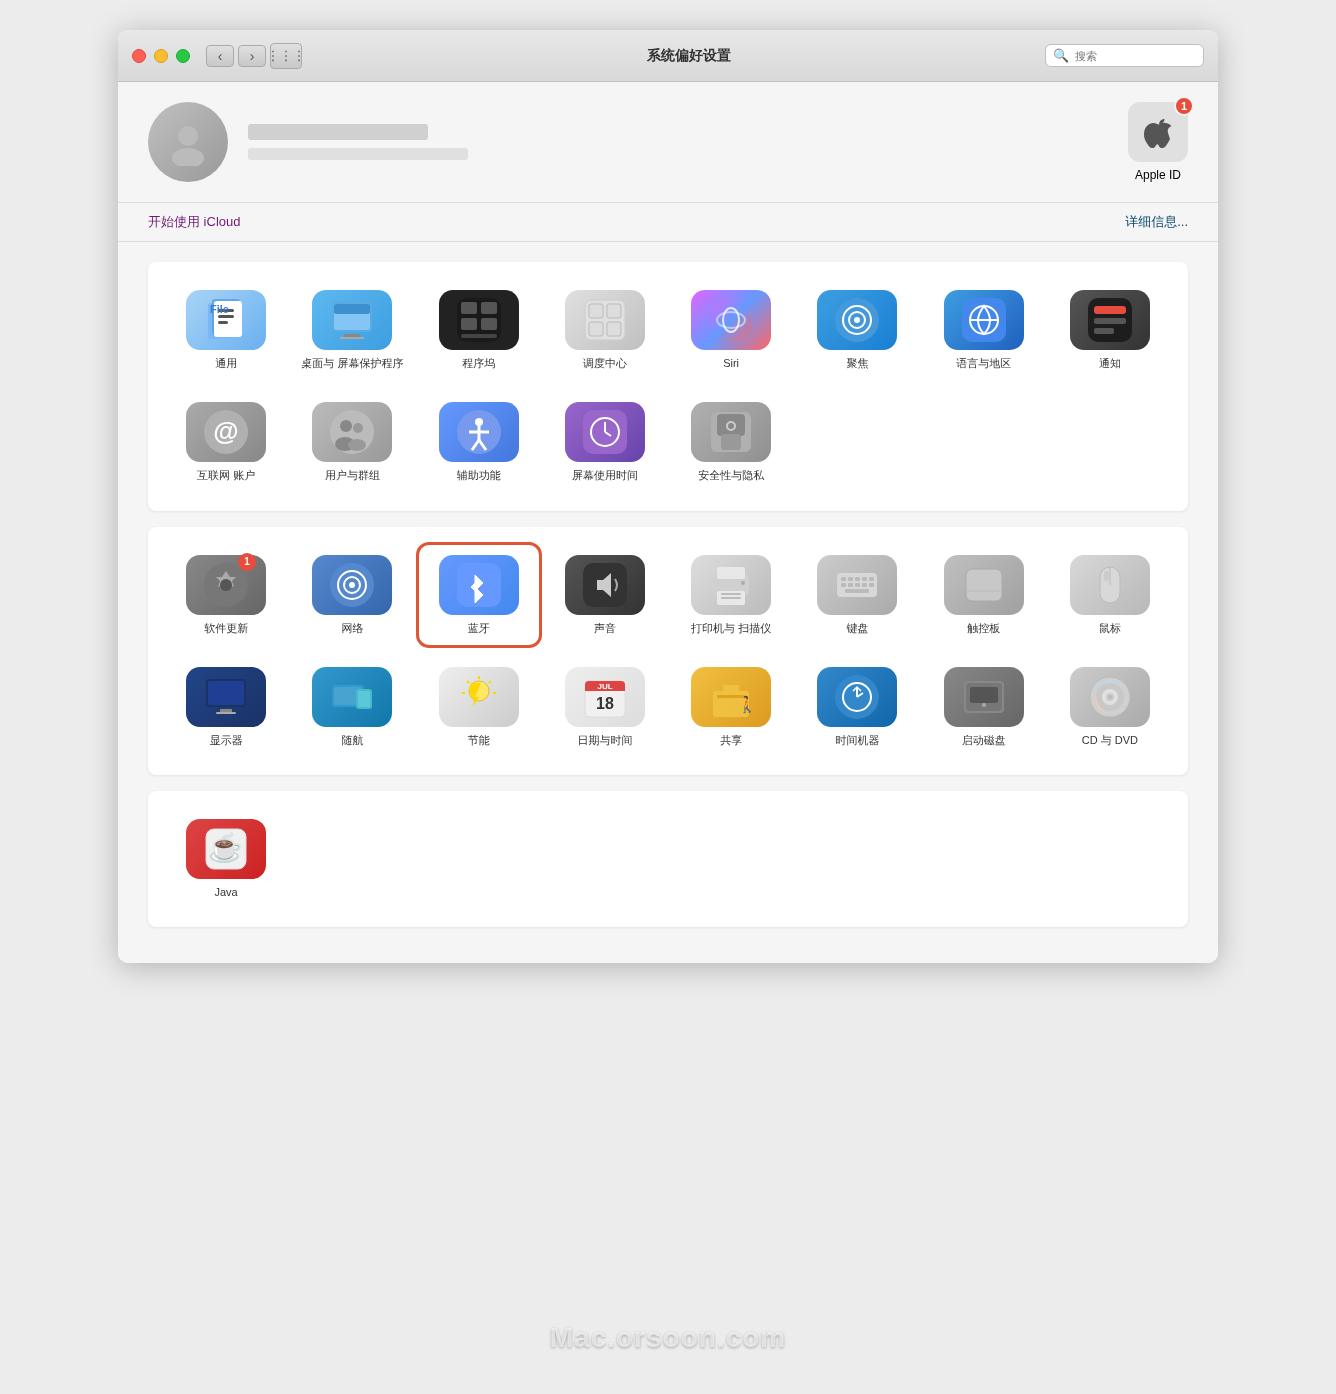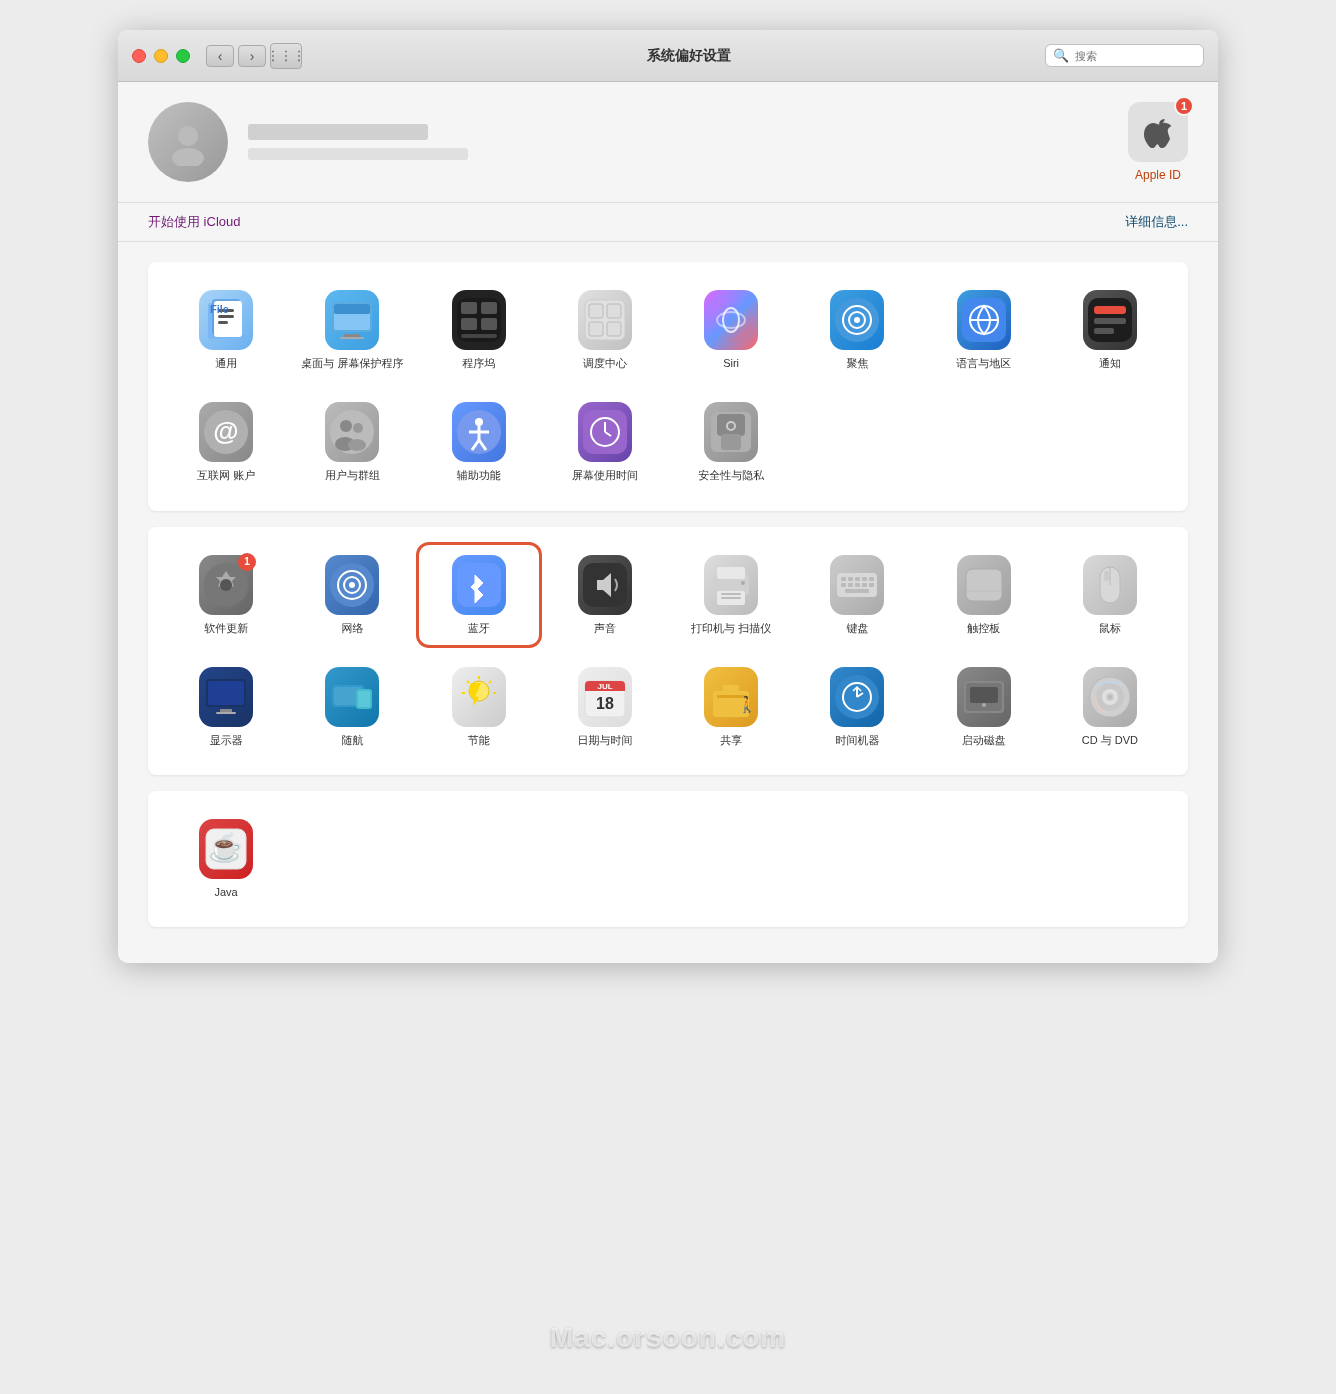--- a/index.html
+++ b/index.html
@@ -152,21 +152,21 @@
       top: -6px; right: -6px;
       width: 20px; height: 20px;
       background: #e74c3c;
       border-radius: 50%;
       border: 2px solid #f5f5f5;
       display: flex; align-items: center; justify-content: center;
       font-size: 11px; font-weight: 700; color: #fff;
     }
     .apple-id-label {
       margin-top: 6px;
-      font-size: 12px; color: #c2410c;
+      font-size: 12px; color: #000000;
     }
 
     
     .icloud-banner {
       background: #f5f5f5;
       padding: 10px 30px;
       display: flex;
       align-items: center;
       justify-content: space-between;
       border-bottom: 1px solid #ddd;
@@ -206,21 +206,21 @@
       position: relative;
     }
 
     .pref-item.selected {
       outline: 3px solid #e05533;
       outline-offset: 2px;
       font-family: Liberation Serif, serif;
     }
 
     .pref-icon {
-      width: 54px; height: 60px;
+      width: 80px; height: 60px;
       border-radius: 14px;
       display: flex; align-items: center; justify-content: center;
       font-size: 30px;
       margin-bottom: 6px;
       flex-shrink: 0;
     }
     .pref-label {
       font-size: 11px; color: #333; text-align: center;
       line-height: 1.3;
     }

